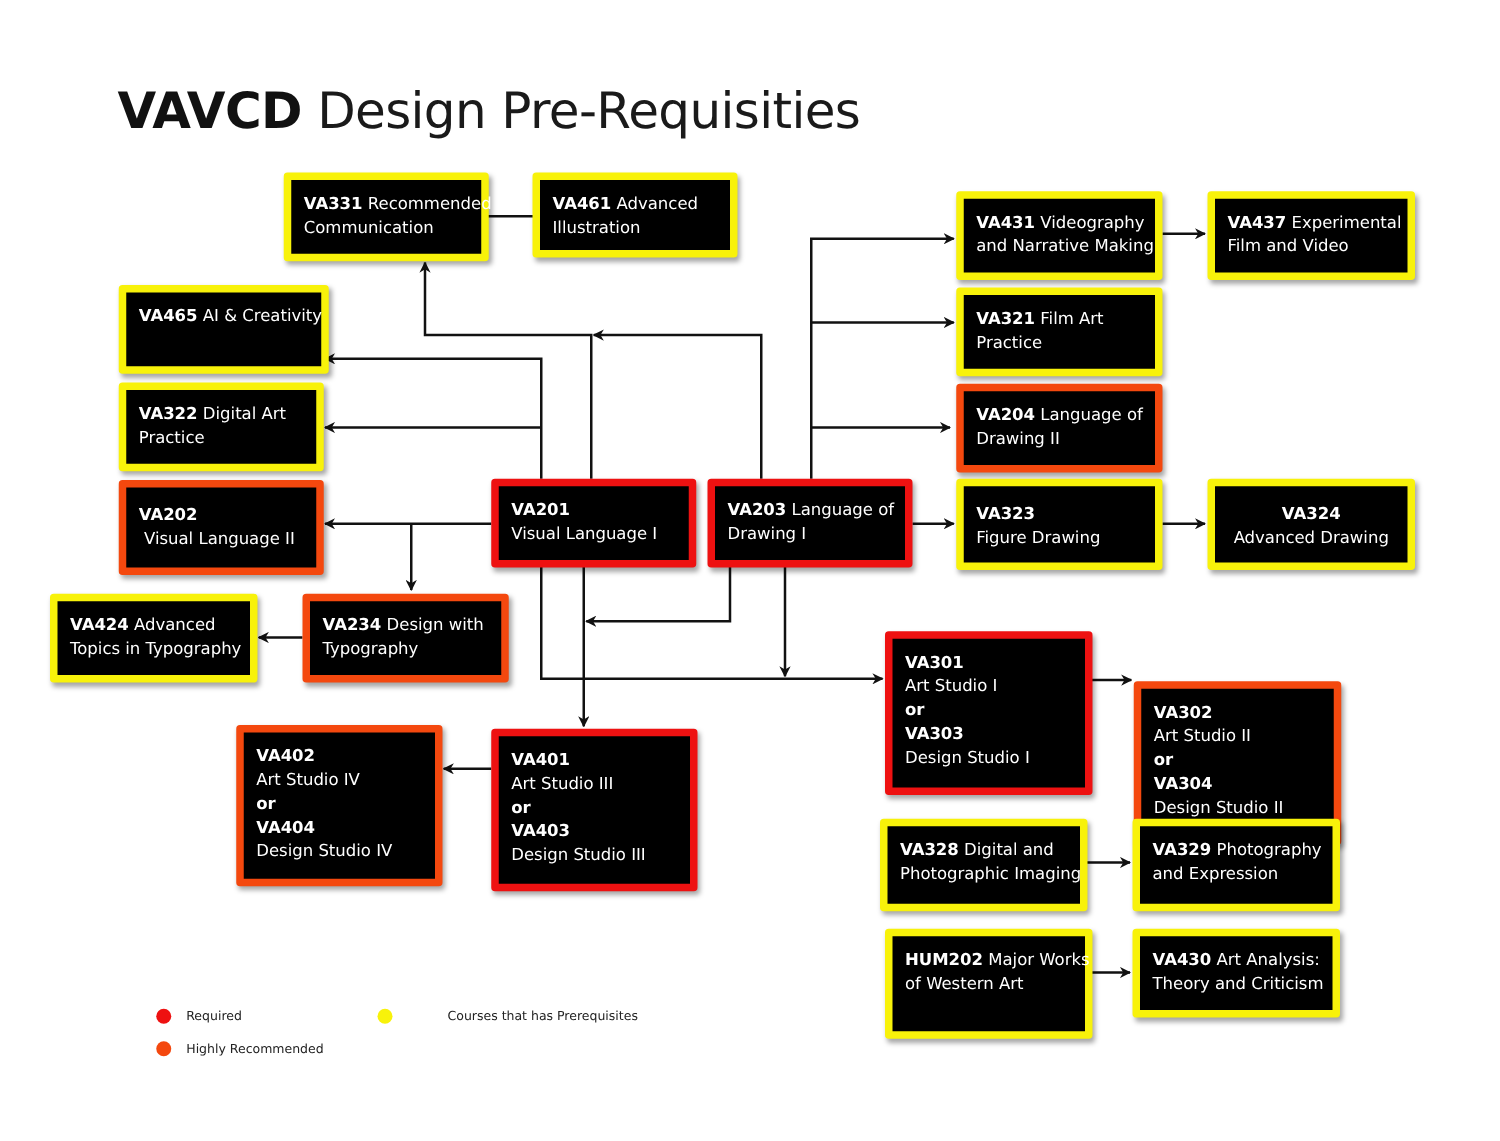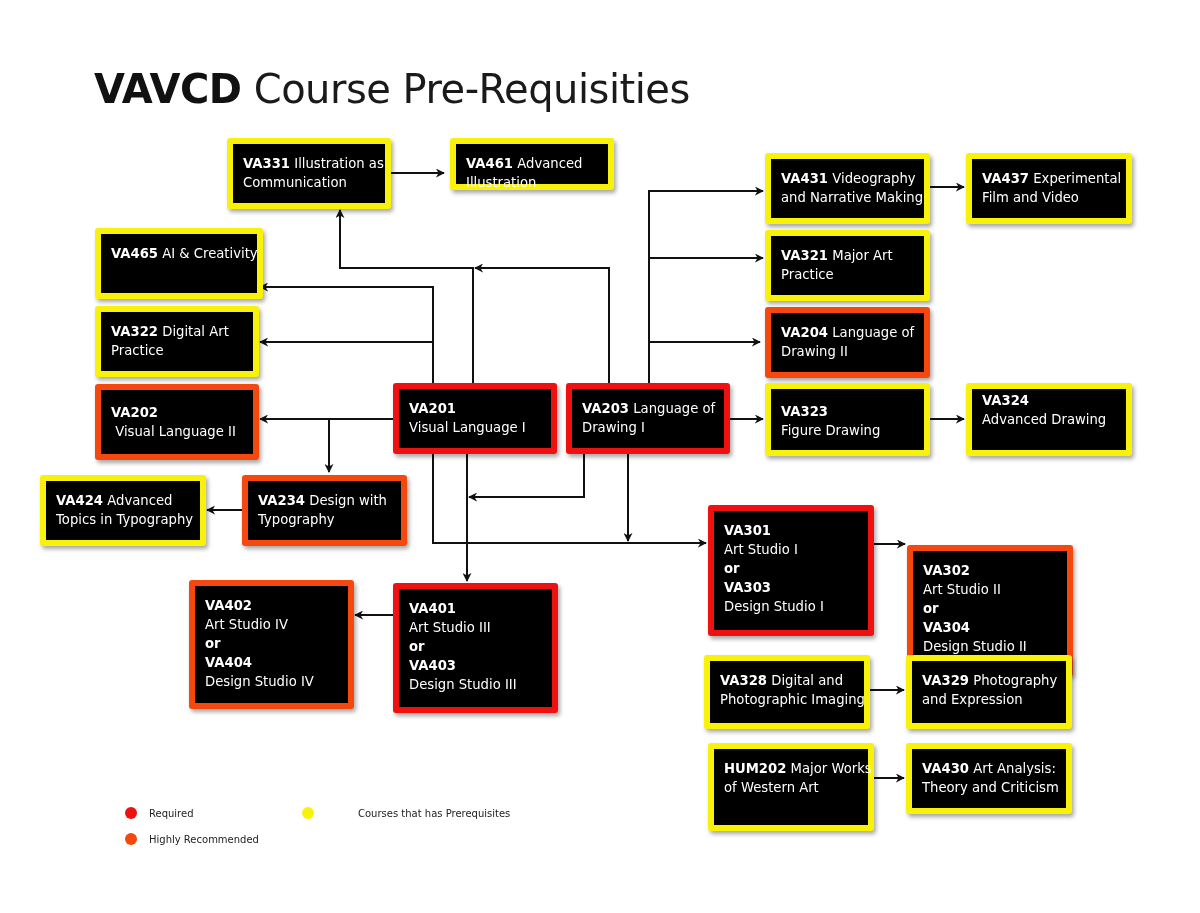--- a/index.html
+++ b/index.html
@@ -19,21 +19,21 @@
   .box.pre { border-color: #f8f20a; }
   .box .code { font-weight: bold; }
   .box .line { display: block; white-space: nowrap; }
   .legend { position: absolute; font-size: 10px; color: #222; white-space: nowrap;
             display: flex; align-items: center; }
   .legend .dot { width: 12px; height: 12px; border-radius: 50%; display: inline-block; margin-right: 12px; }
 </style>
 </head>
 <body>
 
-<div class="title"><span class="bold">VAVCD</span><span class="light"> Course Pre-Requisities</span></div>
+<div class="title"><span class="bold">VAVCD</span><span class="light"> Design Pre-Requisities</span></div>
 
 <svg class="links" width="1200" height="913">
   <defs>
     <marker id="ah" viewBox="0 0 10 10" refX="9" refY="5" markerWidth="9" markerHeight="9" orient="auto-start-reverse" markerUnits="userSpaceOnUse">
       <path d="M0,0 L10,5 L0,10 L3,5 z" fill="#111"></path>
     </marker>
   </defs>
   <g stroke="#111" stroke-width="2" fill="none">
 
     <path d="M390,173 L444,173" marker-end="url(#ah)"></path>
@@ -73,40 +73,40 @@
 
     <path d="M873,544 L905,544" marker-end="url(#ah)"></path>
 
     <path d="M869,690 L904,690" marker-end="url(#ah)"></path>
 
     <path d="M869,778 L904,778" marker-end="url(#ah)"></path>
   </g>
 </svg>
 
 <div class="box pre" style="left:227px;top:138px;width:164px;height:71px;">
-  <span class="line"><span class="code">VA331</span> <span>Illustration as</span></span>
+  <span class="line"><span class="code">VA331</span> <span>Recommended as</span></span>
   <span class="line">Communication</span>
 </div>
-<div class="box pre" style="left:450px;top:138px;width:164px;height:52px;">
+<div class="box pre" style="left:426px;top:138px;width:164px;height:68px;">
   <span class="line"><span class="code">VA461</span> <span>Advanced</span></span>
   <span class="line">Illustration</span>
 </div>
 <div class="box pre" style="left:765px;top:153px;width:165px;height:71px;">
   <span class="line"><span class="code">VA431</span> <span>Videography</span></span>
   <span class="line">and Narrative Making</span>
 </div>
 <div class="box pre" style="left:966px;top:153px;width:166px;height:71px;">
   <span class="line"><span class="code">VA437</span><span> Experimental</span></span>
   <span class="line">Film and Video</span>
 </div>
 <div class="box pre" style="left:95px;top:228px;width:168px;height:71px;padding-top:10px;">
   <span class="line"><span class="code">VA465</span> <span>AI &amp; Creativity</span></span>
 </div>
 <div class="box pre" style="left:765px;top:230px;width:165px;height:71px;">
-  <span class="line"><span class="code">VA321</span> <span>Major Art</span></span>
+  <span class="line"><span class="code">VA321</span> <span>Film Art</span></span>
   <span class="line">Practice</span>
 </div>
 <div class="box pre" style="left:95px;top:306px;width:164px;height:71px;">
   <span class="line"><span class="code">VA322</span> <span>Digital Art</span></span>
   <span class="line">Practice</span>
 </div>
 <div class="box rec" style="left:765px;top:307px;width:165px;height:71px;">
   <span class="line"><span class="code">VA204</span> <span>Language of</span></span>
   <span class="line">Drawing II</span>
 </div>
@@ -119,21 +119,21 @@
   <span class="line">Visual Language I</span>
 </div>
 <div class="box req" style="left:566px;top:383px;width:164px;height:71px;">
   <span class="line"><span class="code">VA203</span> <span>Language of</span></span>
   <span class="line">Drawing I</span>
 </div>
 <div class="box pre" style="left:765px;top:383px;width:165px;height:73px;padding-top:13px;">
   <span class="line code">VA323</span>
   <span class="line">Figure Drawing</span>
 </div>
-<div class="box pre" style="left:966px;top:383px;width:166px;height:73px;padding-top:2px;">
+<div class="box pre" style="left:966px;top:383px;width:166px;height:73px;padding-top:13px;text-align:center;">
   <span class="line code">VA324</span>
   <span class="line">Advanced Drawing</span>
 </div>
 <div class="box pre" style="left:40px;top:475px;width:166px;height:71px;">
   <span class="line"><span class="code">VA424</span> <span>Advanced</span></span>
   <span class="line">Topics in Typography</span>
 </div>
 <div class="box rec" style="left:242px;top:475px;width:165px;height:71px;">
   <span class="line"><span class="code">VA234</span> <span>Design with</span></span>
   <span class="line">Typography</span>

